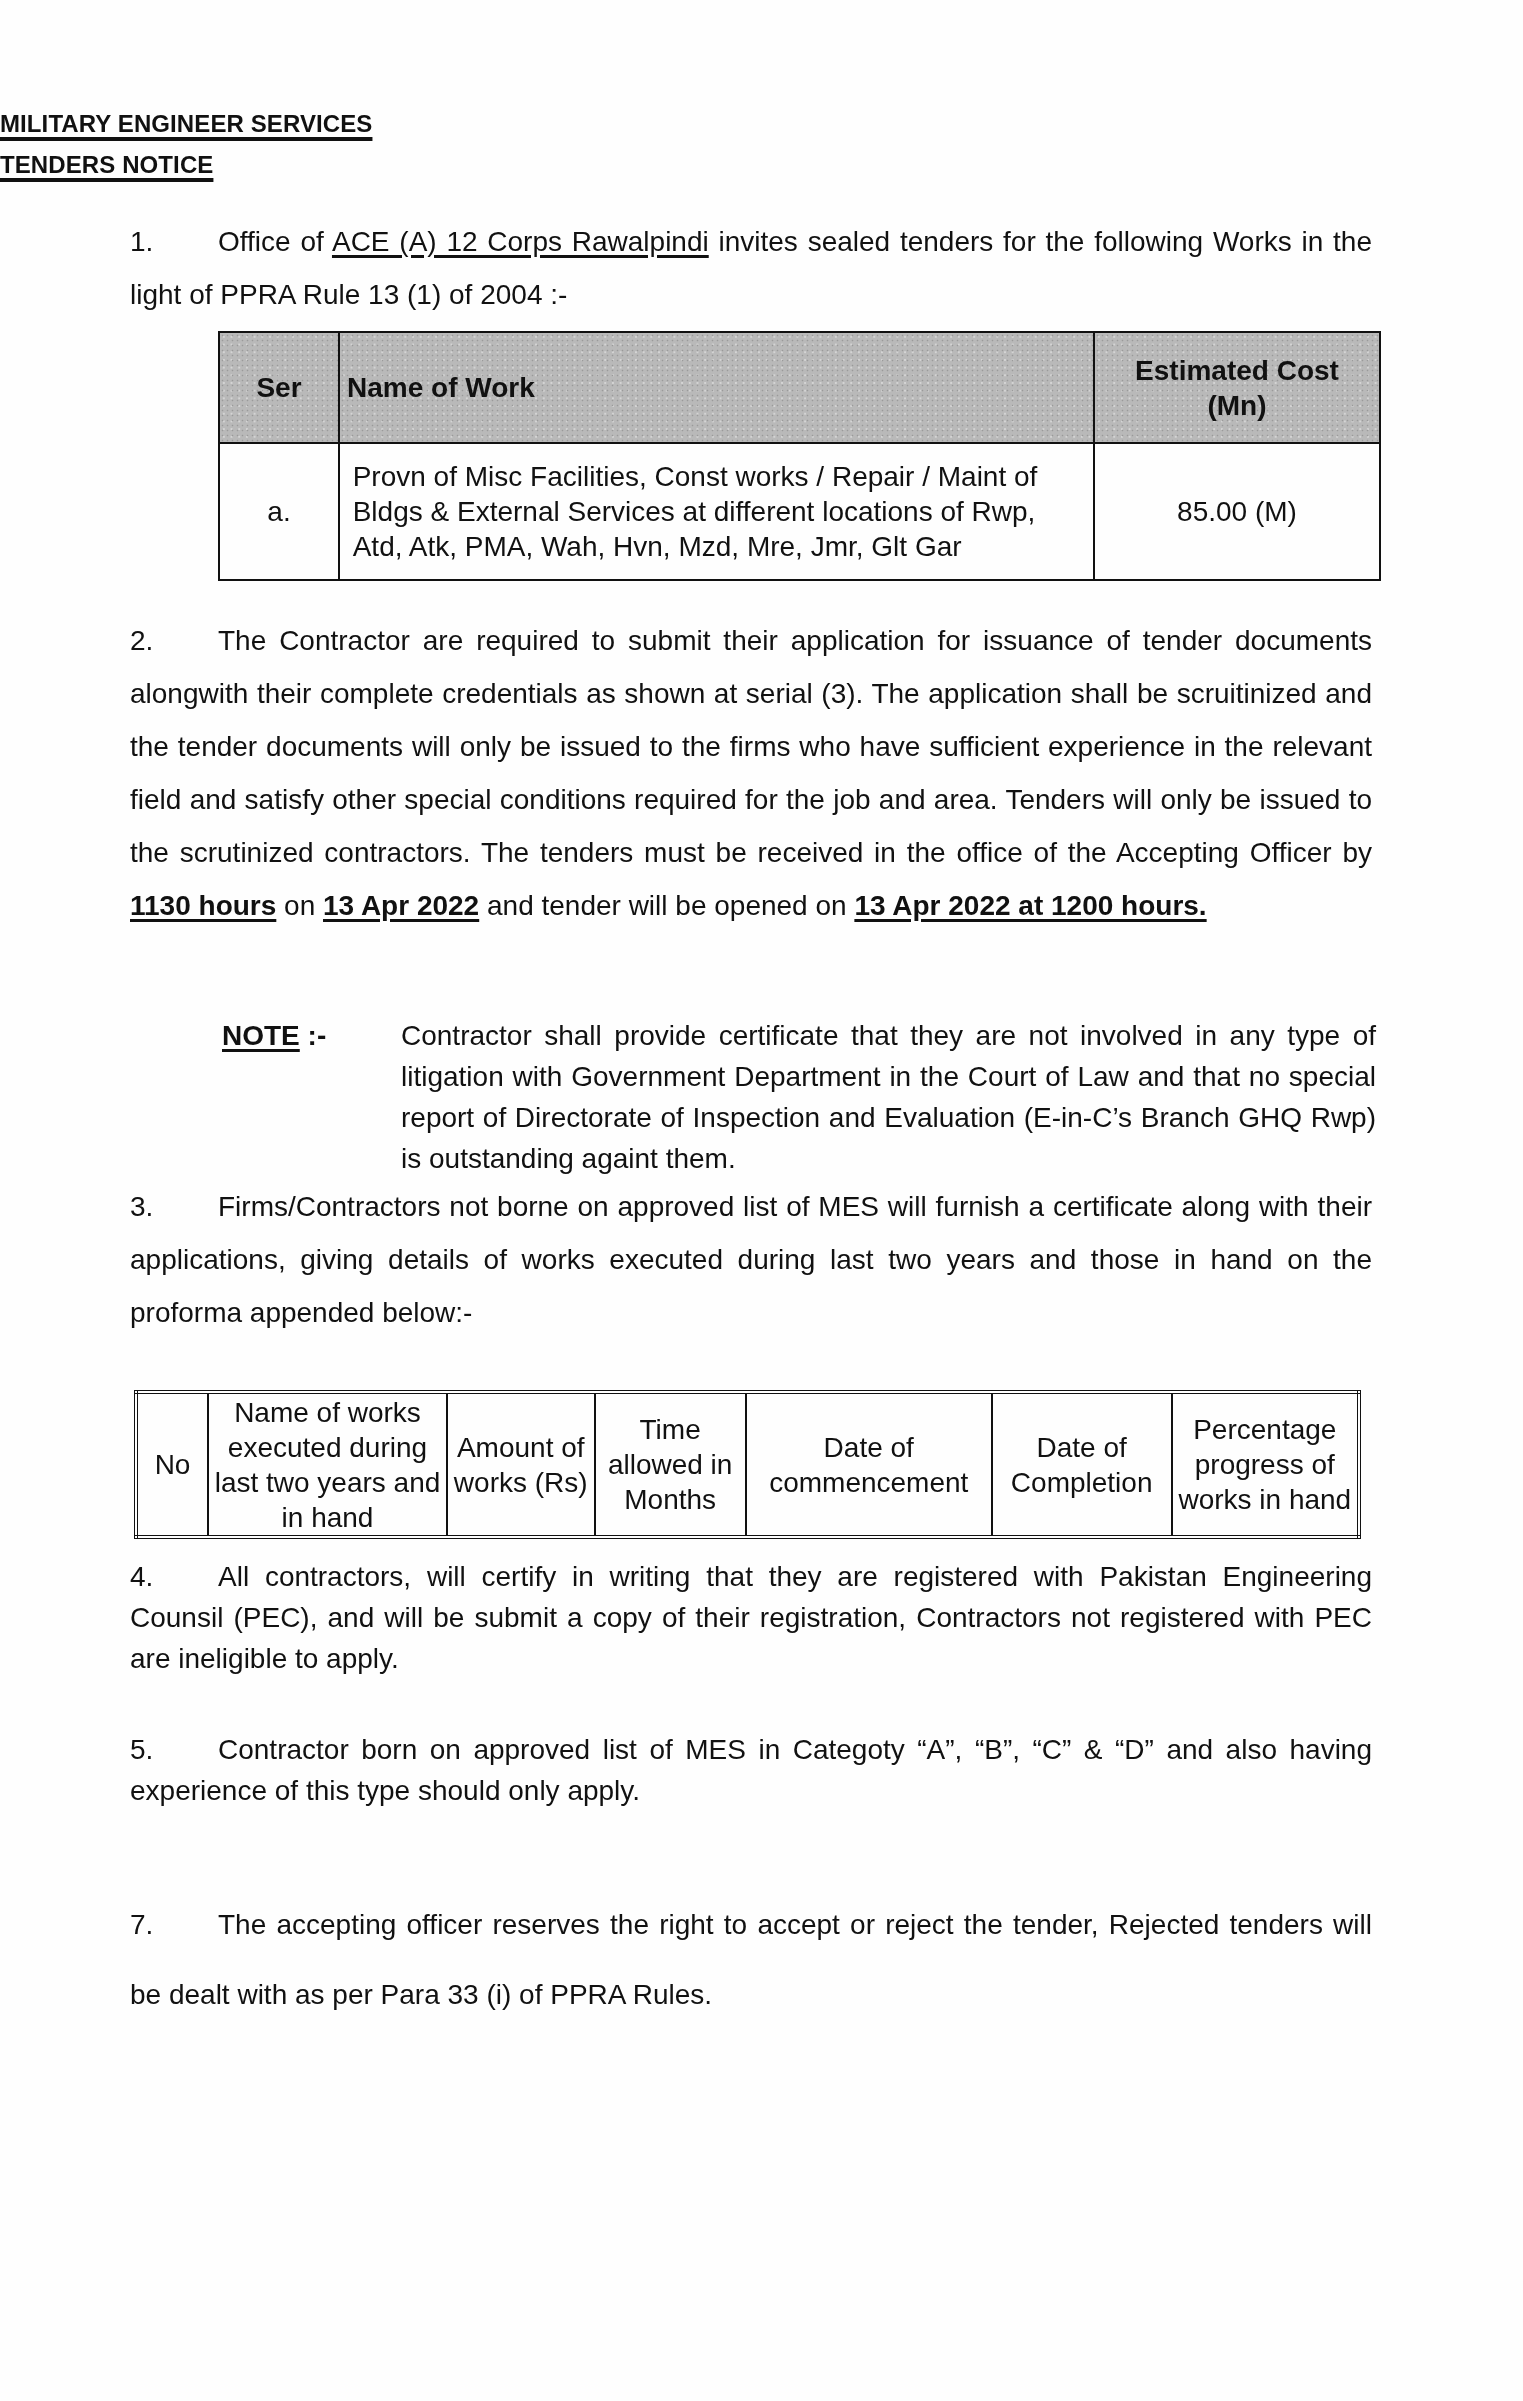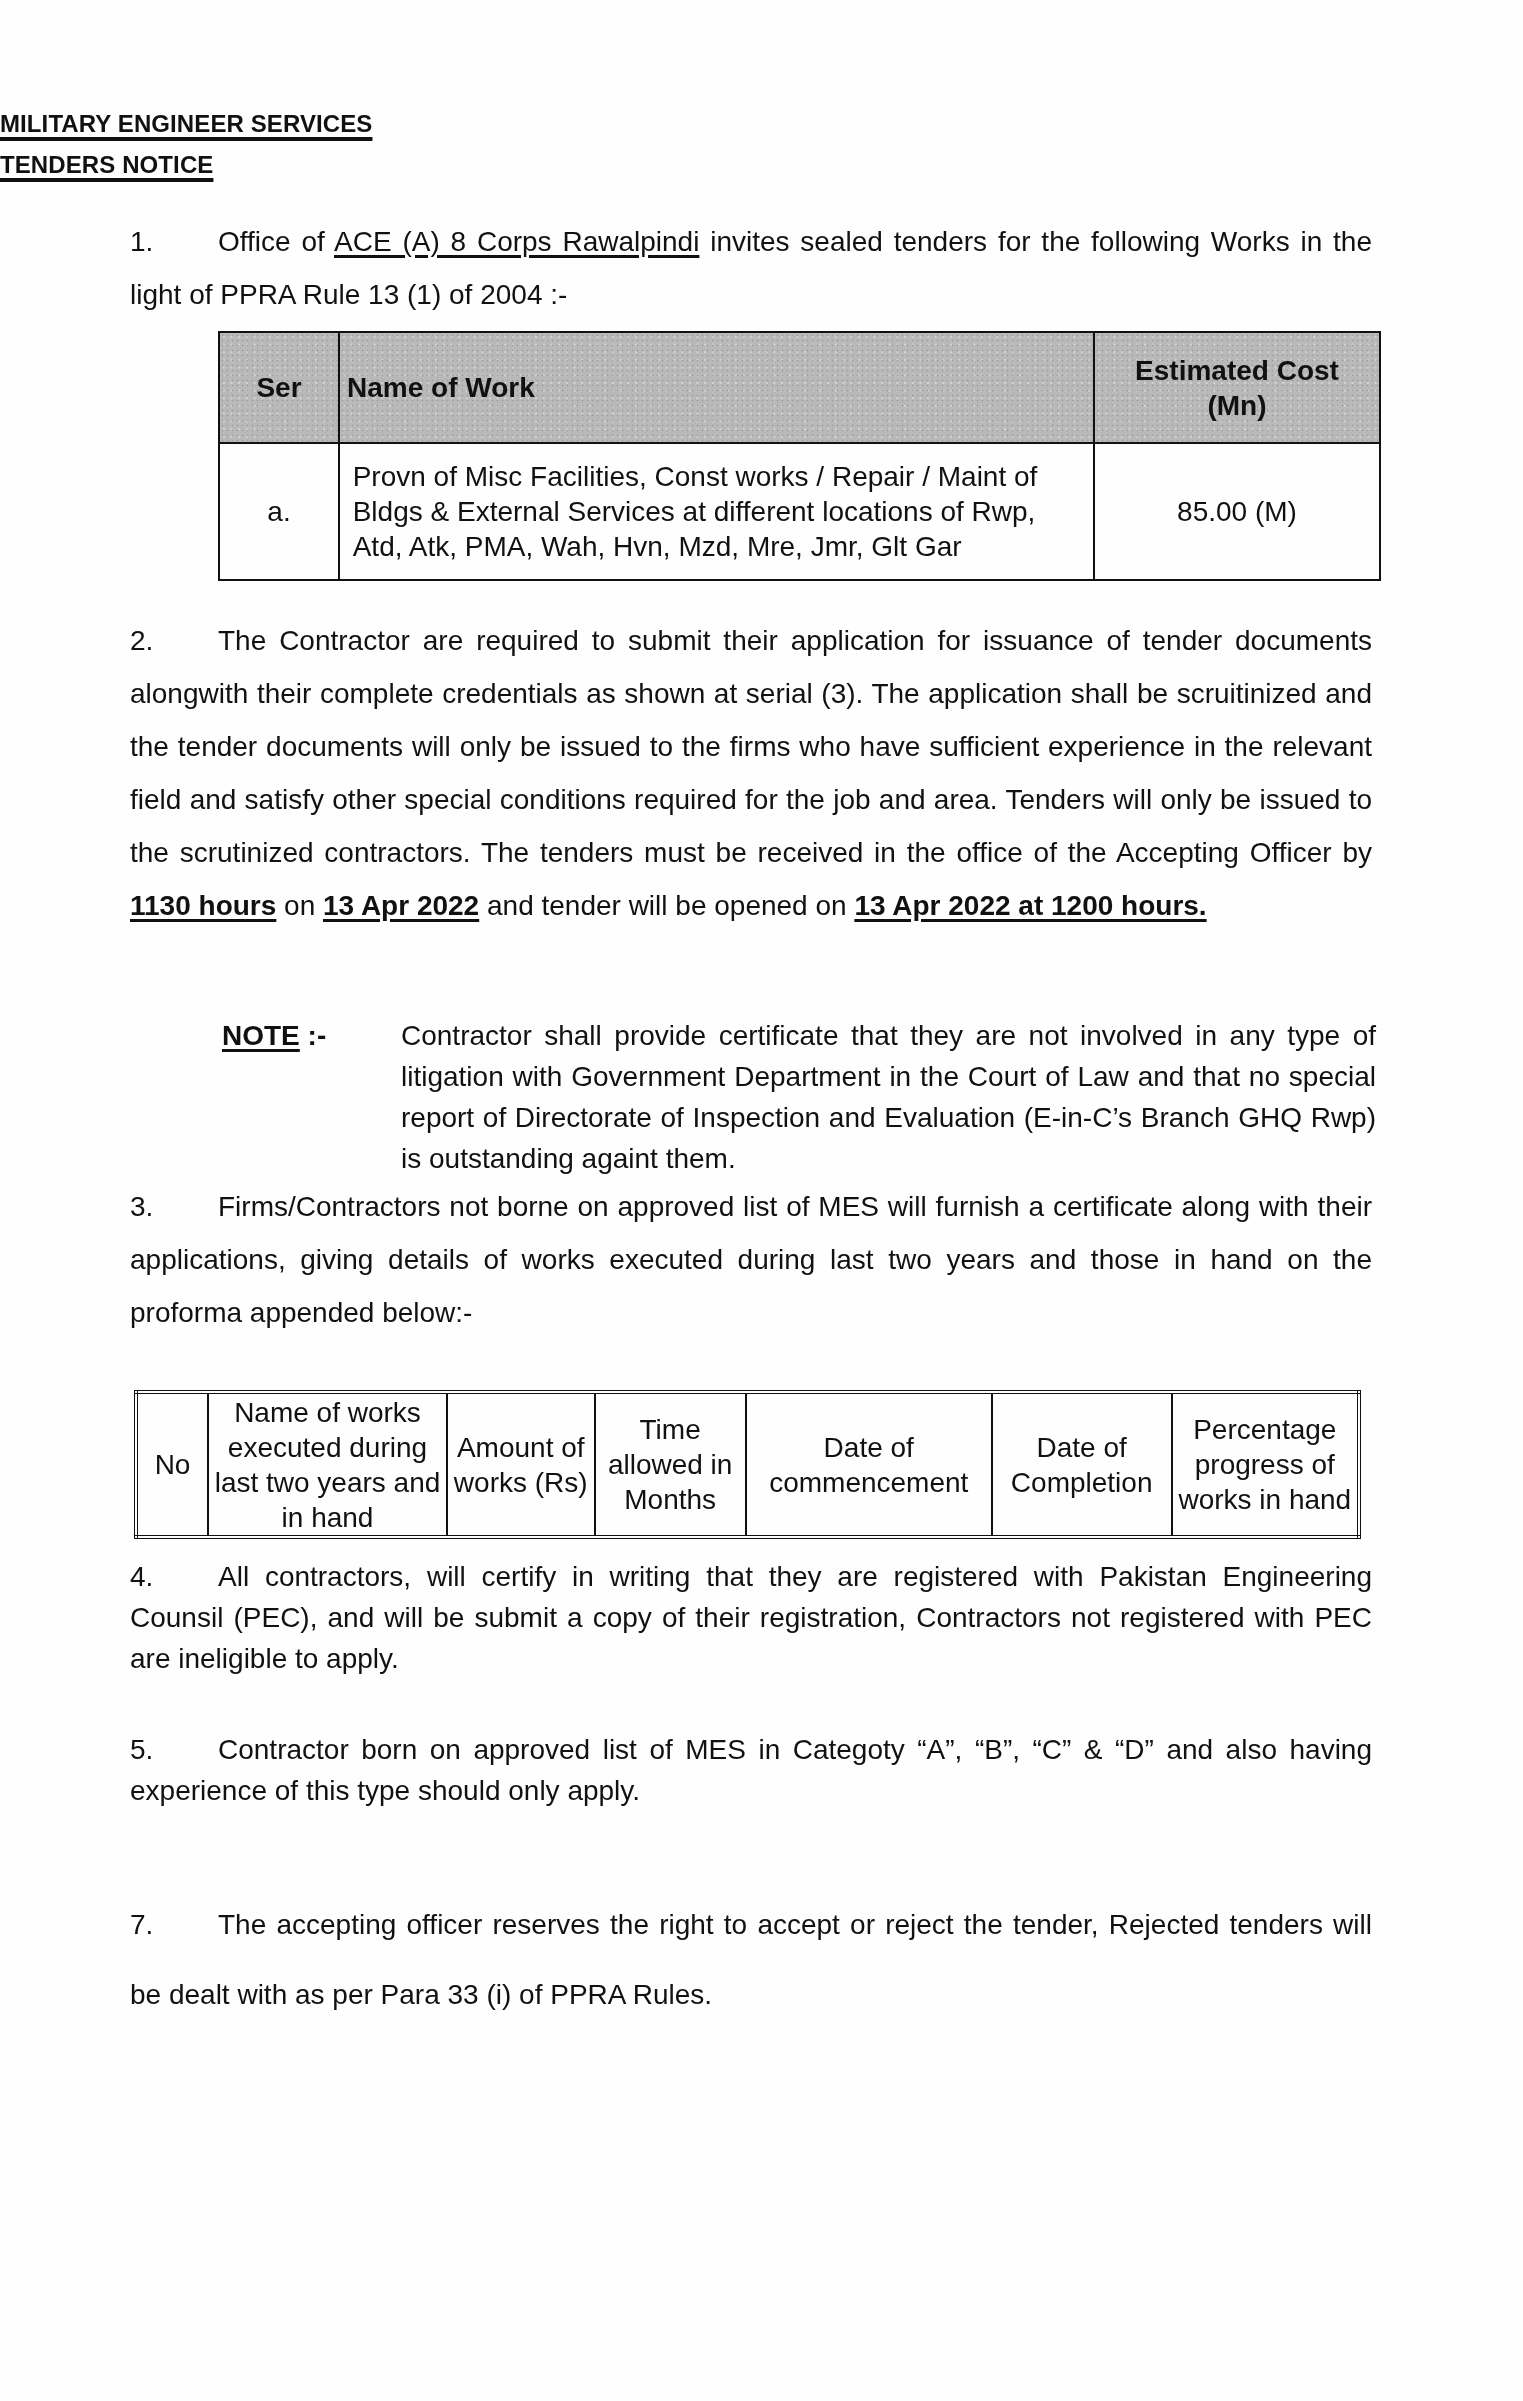--- a/index.html
+++ b/index.html
@@ -89,21 +89,21 @@
 <div class="page">
 
   <div class="title t1">
     <span>MILITARY ENGINEER SERVICES</span>
   </div>
   <div class="title t2">
     <span>TENDERS NOTICE</span>
   </div>
 
   <div class="para p1">
-    <span class="num">1.</span><span>Office of </span><u>ACE (A) 8 Corps Rawalpindi</u><span> invites sealed tenders for the following Works in the light of PPRA Rule 13 (1) of 2004 :-</span>
+    <span class="num">1.</span><span>Office of </span><u>ACE (A) 12 Corps Rawalpindi</u><span> invites sealed tenders for the following Works in the light of PPRA Rule 13 (1) of 2004 :-</span>
   </div>
 
   <table class="works-table">
     <thead>
       <tr>
         <th class="ser">Ser</th>
         <th class="name">Name of Work</th>
         <th class="cost">Estimated Cost (Mn)</th>
       </tr>
     </thead>

